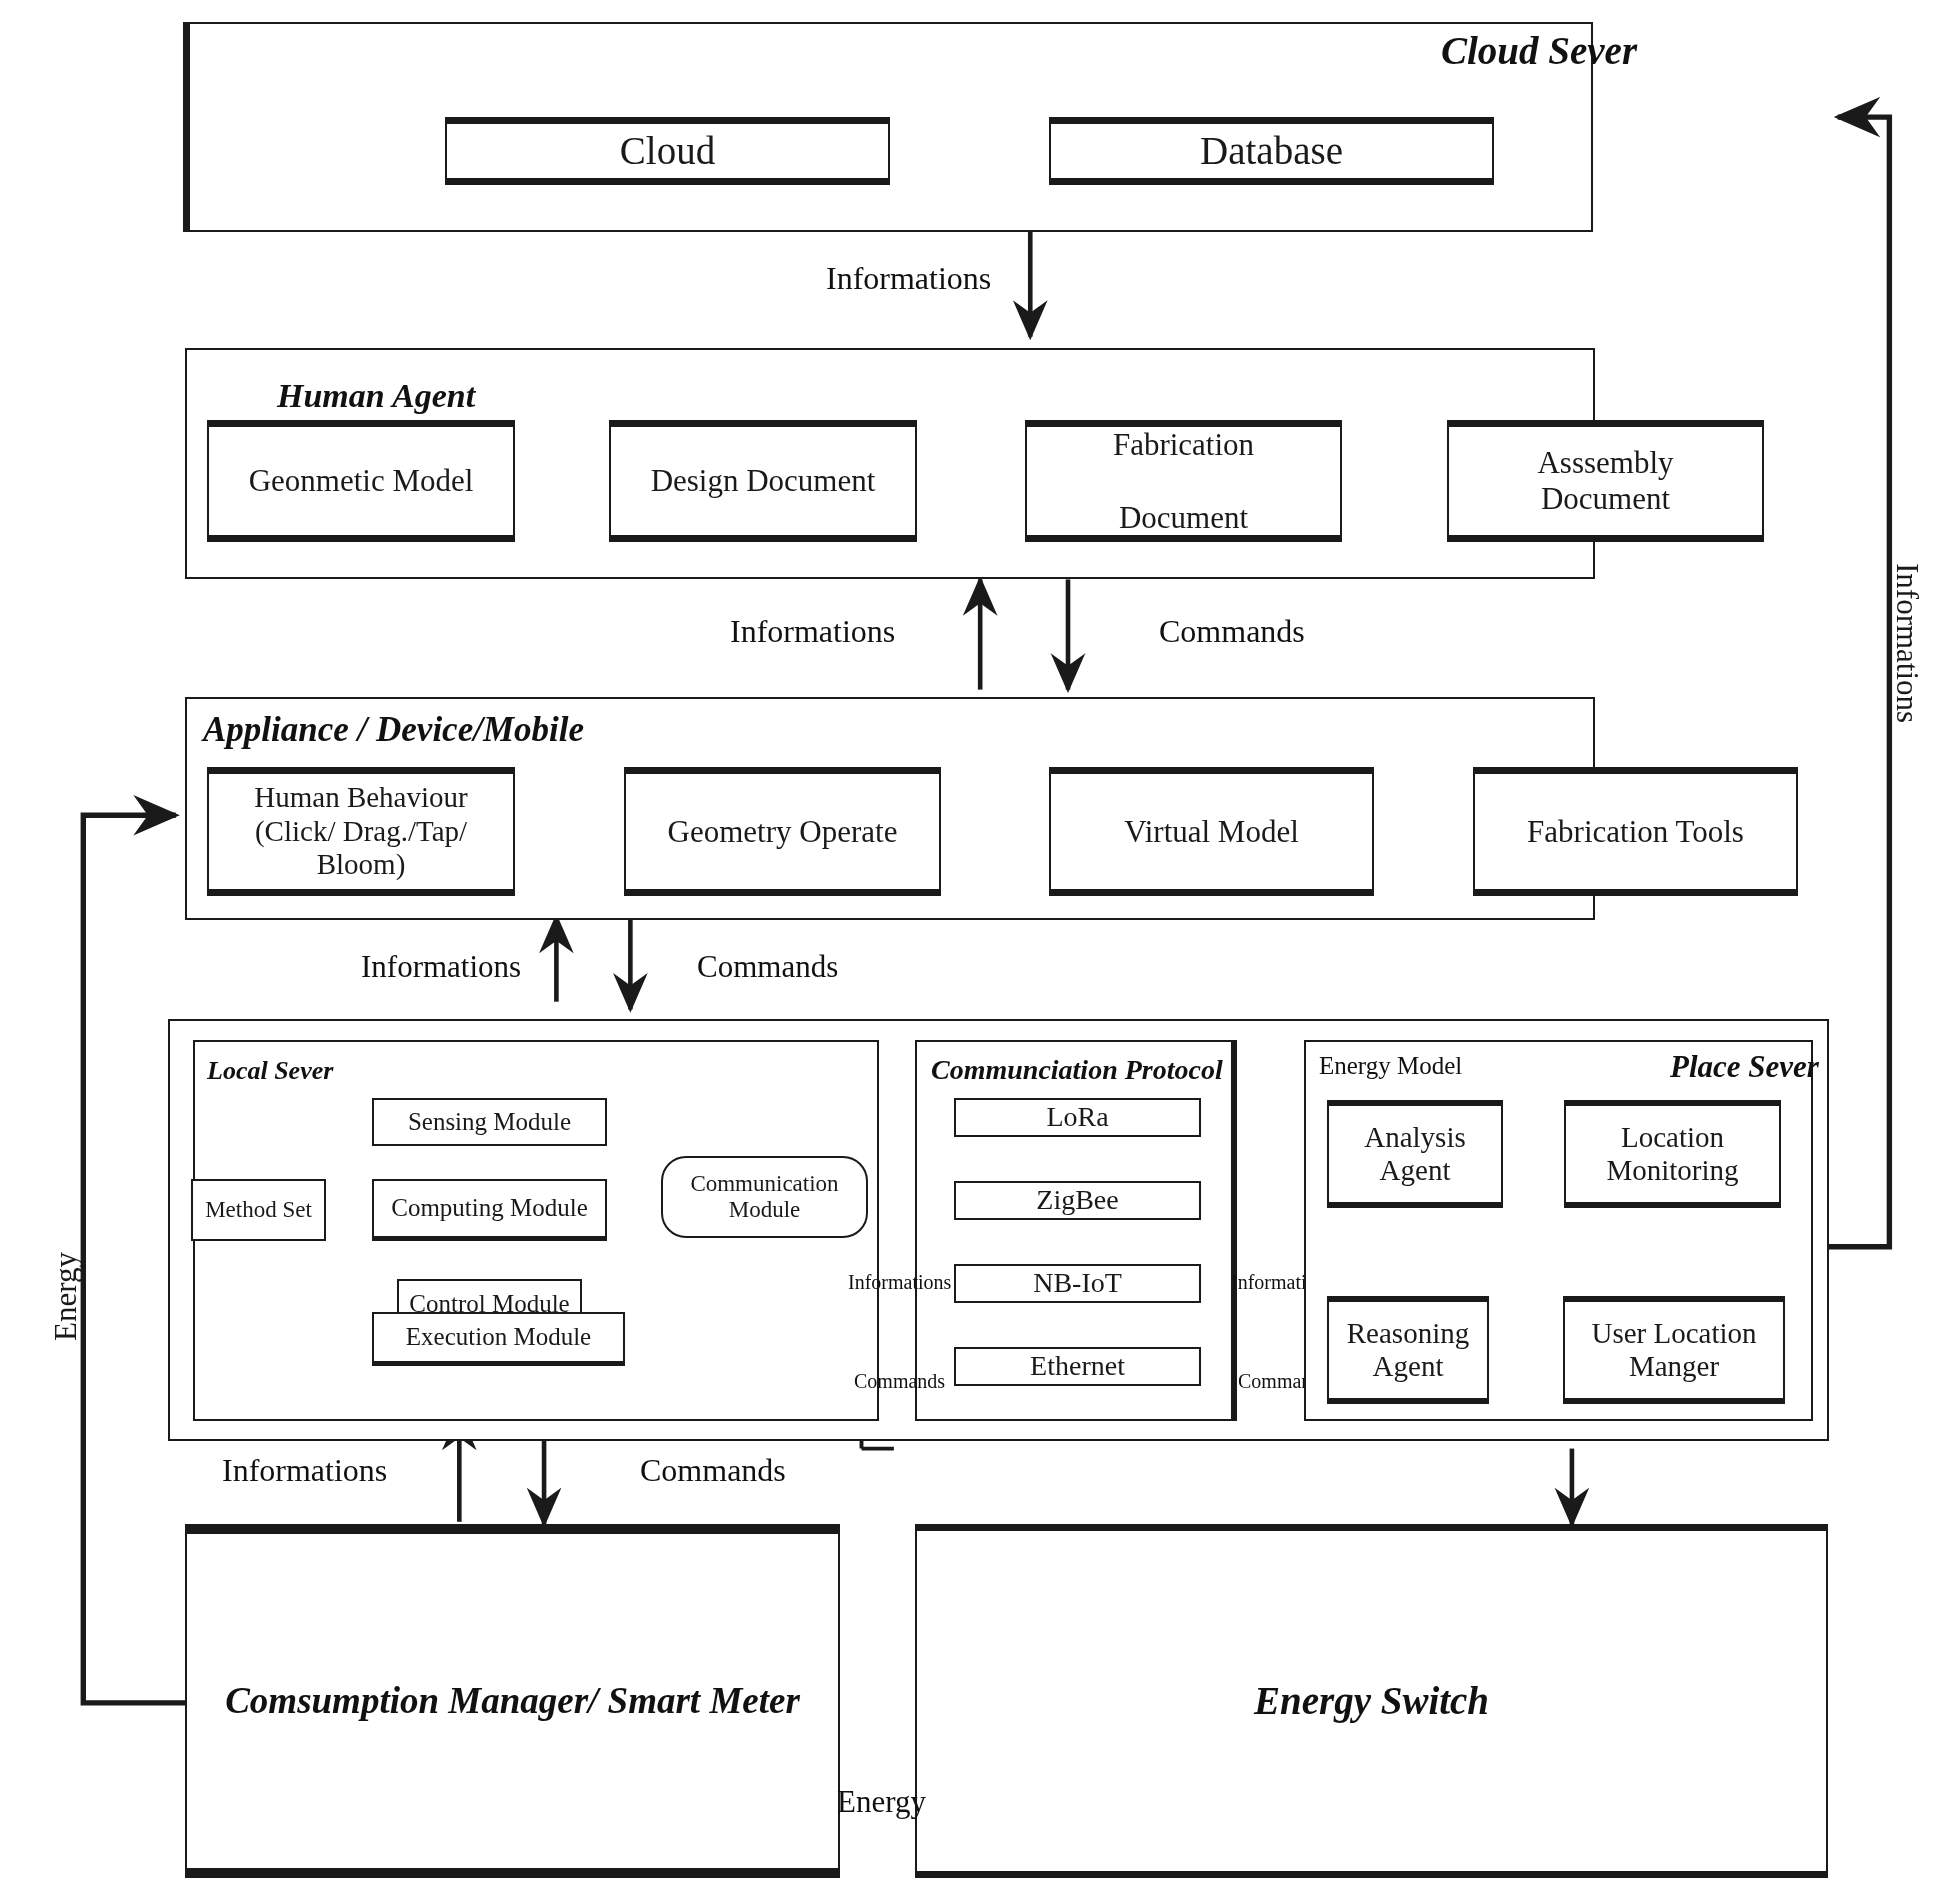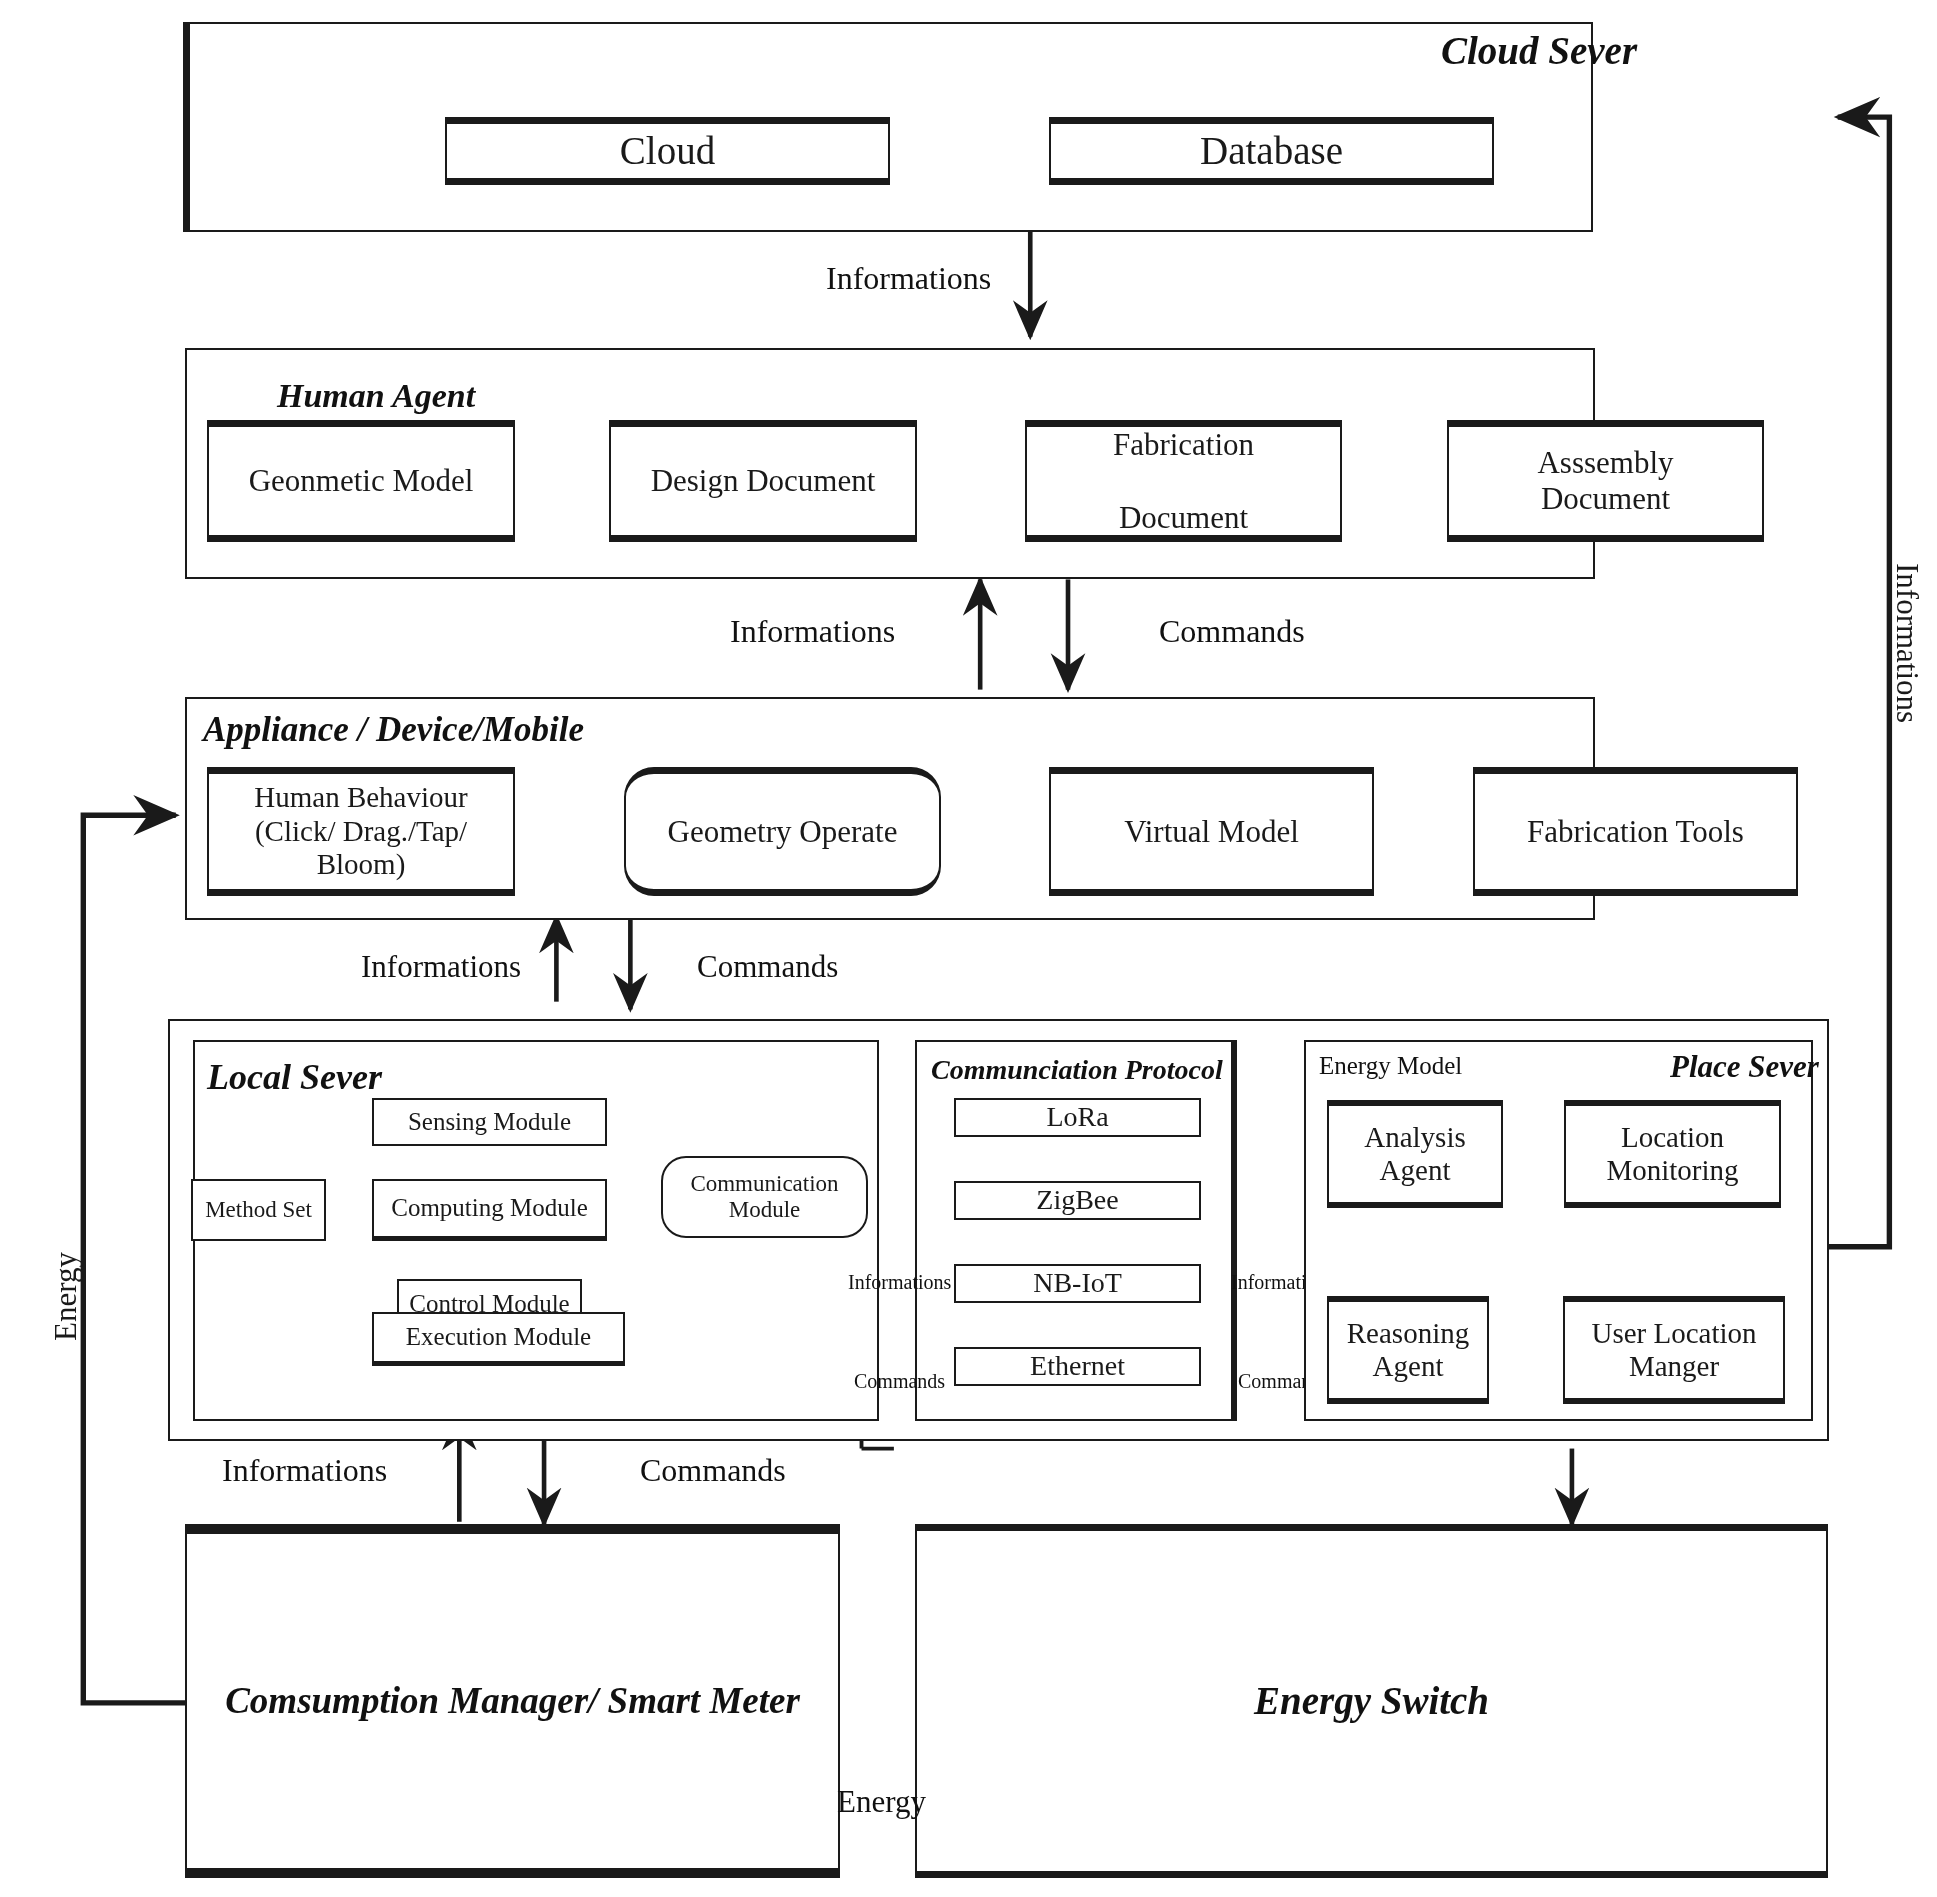--- a/index.html
+++ b/index.html
@@ -208,37 +208,37 @@
   <div class="plain-label" style="left:1159px;top:613px;font-size:32px;">Commands</div>
 
   <div class="container" style="left:185px;top:697px;width:1410px;height:223px;"></div>
   <div class="grp-title" style="left:203px;top:710px;font-size:35px;">Appliance / Device/Mobile</div>
 
   <div class="box node" style="left:207px;top:767px;width:308px;height:129px;font-size:29px;flex-direction:column;">
     <span>Human Behaviour</span>
     <span>(Click/ Drag./Tap/</span>
     <span>Bloom)</span>
   </div>
-  <div class="box node" style="left:624px;top:767px;width:317px;height:129px;font-size:31px;border-radius:30px;">
+  <div class="box node" style="left:624px;top:767px;width:317px;height:129px;font-size:31px;">
     <span>Geometry Operate</span>
   </div>
   <div class="box node" style="left:1049px;top:767px;width:325px;height:129px;font-size:31px;">
     <span>Virtual Model</span>
   </div>
   <div class="box node" style="left:1473px;top:767px;width:325px;height:129px;font-size:31px;">
     <span>Fabrication Tools</span>
   </div>
 
   <div class="plain-label" style="left:361px;top:949px;font-size:31px;">Informations</div>
   <div class="plain-label" style="left:697px;top:949px;font-size:31px;">Commands</div>
 
   <div class="container" style="left:168px;top:1019px;width:1661px;height:422px;"></div>
 
   <div class="container" style="left:193px;top:1040px;width:686px;height:381px;border-width:2.3px;"></div>
-  <div class="grp-title" style="left:207px;top:1056px;font-size:36px;">Local Sever</div>
+  <div class="grp-title" style="left:207px;top:1056px;font-size:26px;">Local Sever</div>
 
   <div class="box node-thin" style="left:372px;top:1098px;width:235px;height:48px;font-size:25px;">
     <span>Sensing Module</span>
   </div>
   <div class="box node-thin" style="left:191px;top:1179px;width:135px;height:62px;font-size:23px;">
     <span>Method Set</span>
   </div>
   <div class="box node-thin" style="left:372px;top:1179px;width:235px;height:62px;font-size:25px;
               border-bottom-width:5.4px;">
     <span>Computing Module</span>

